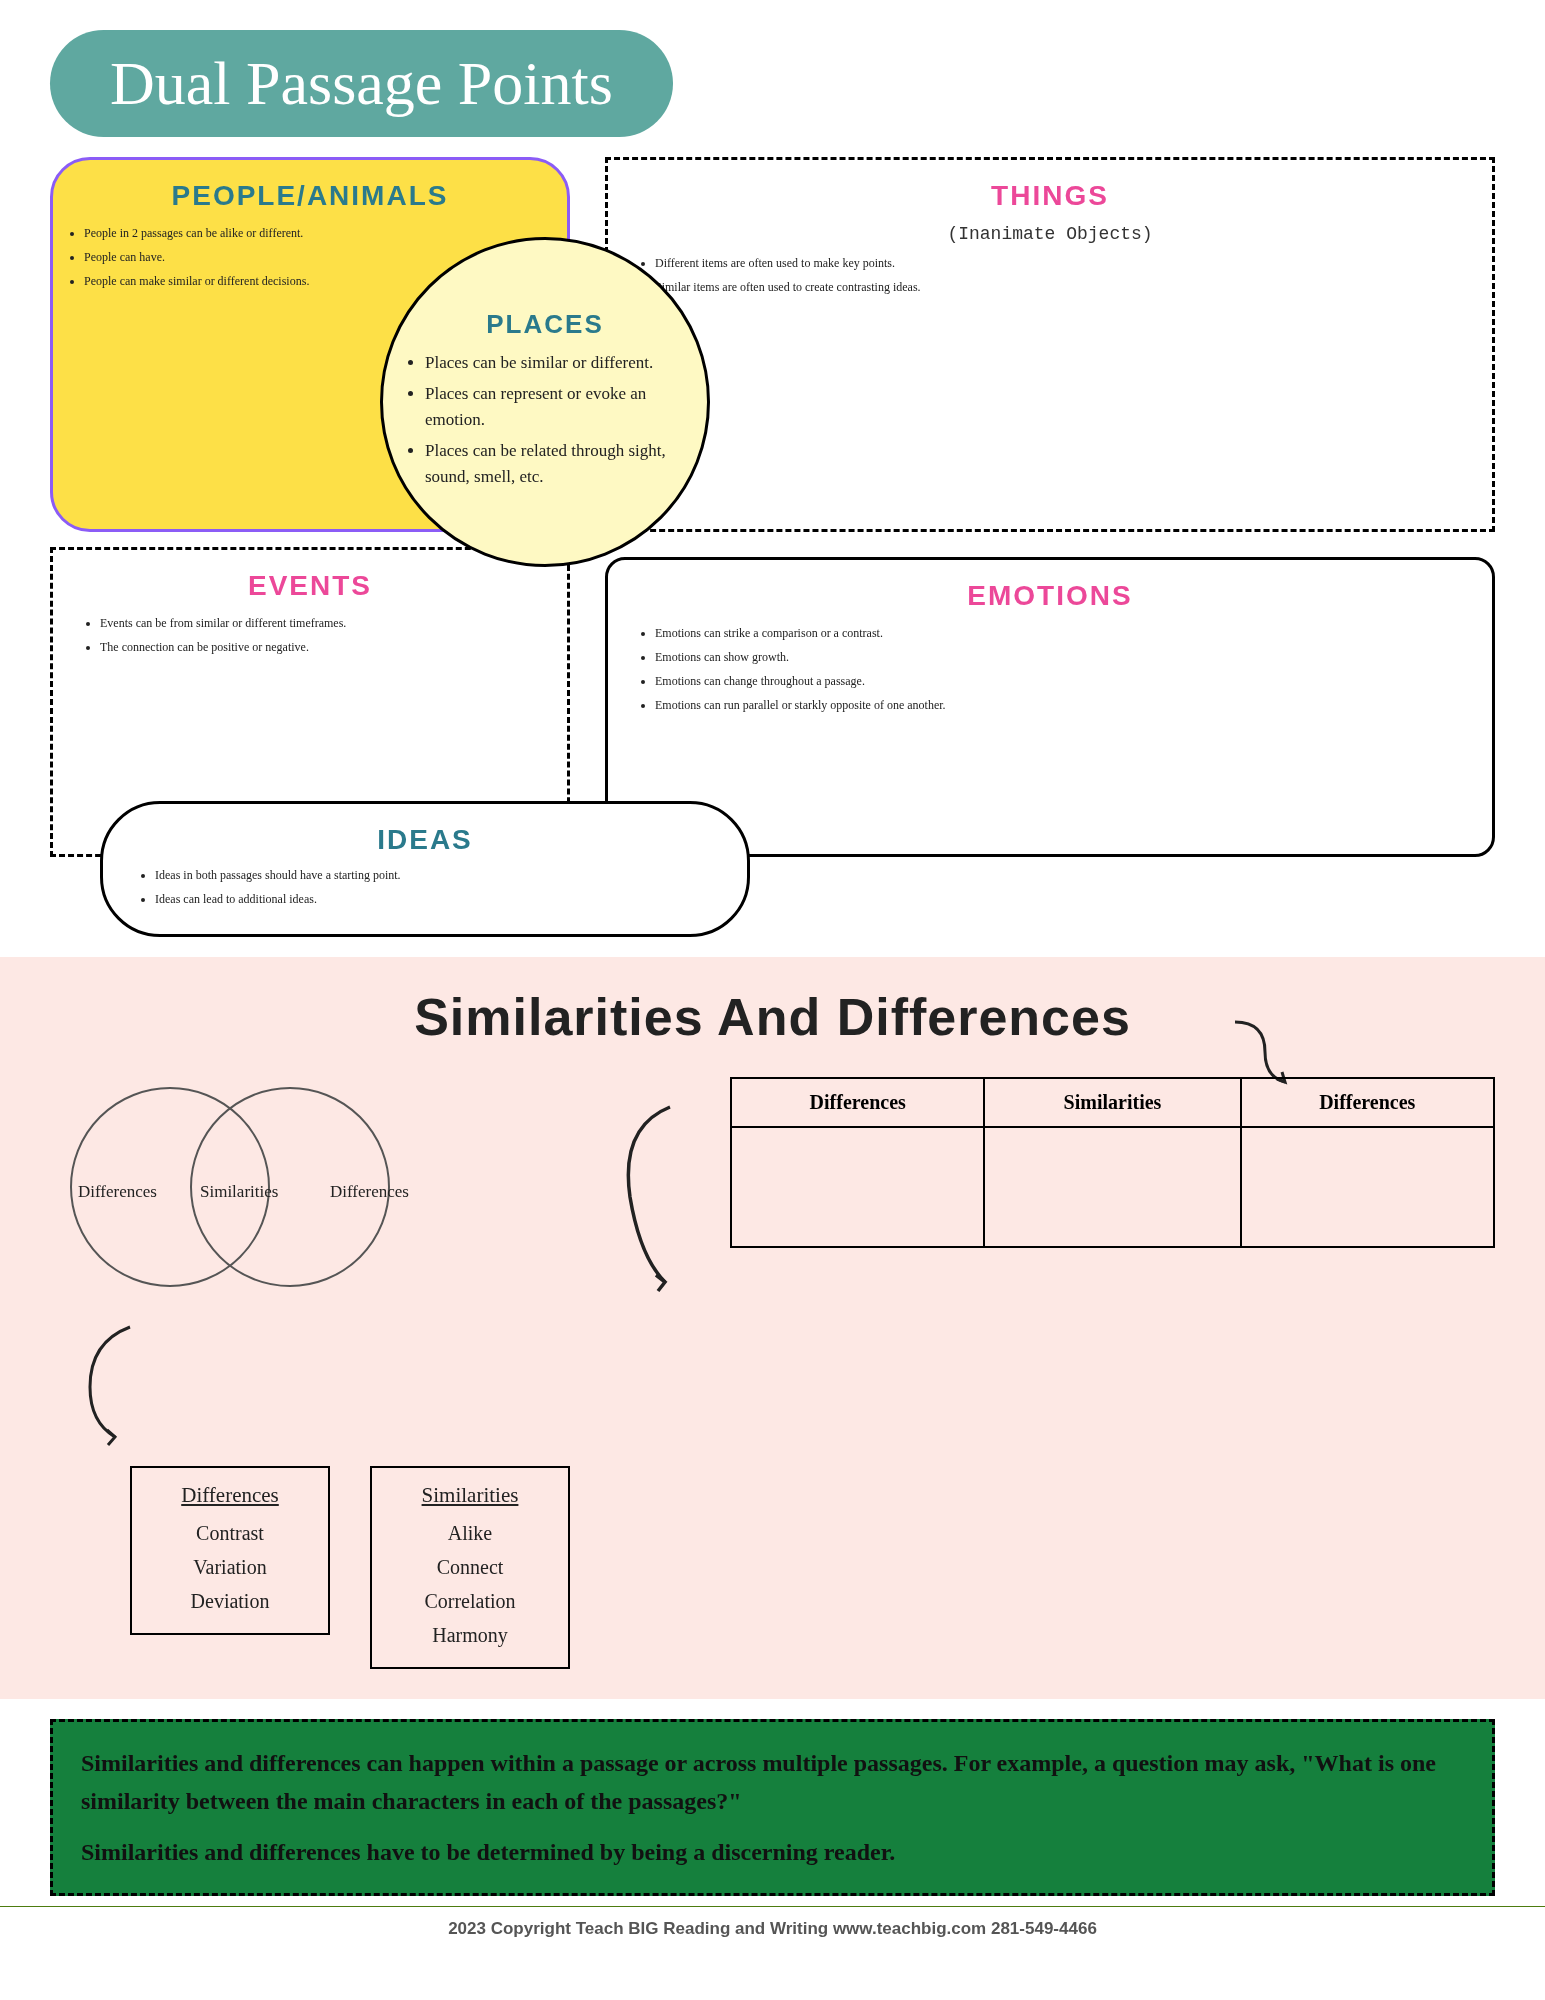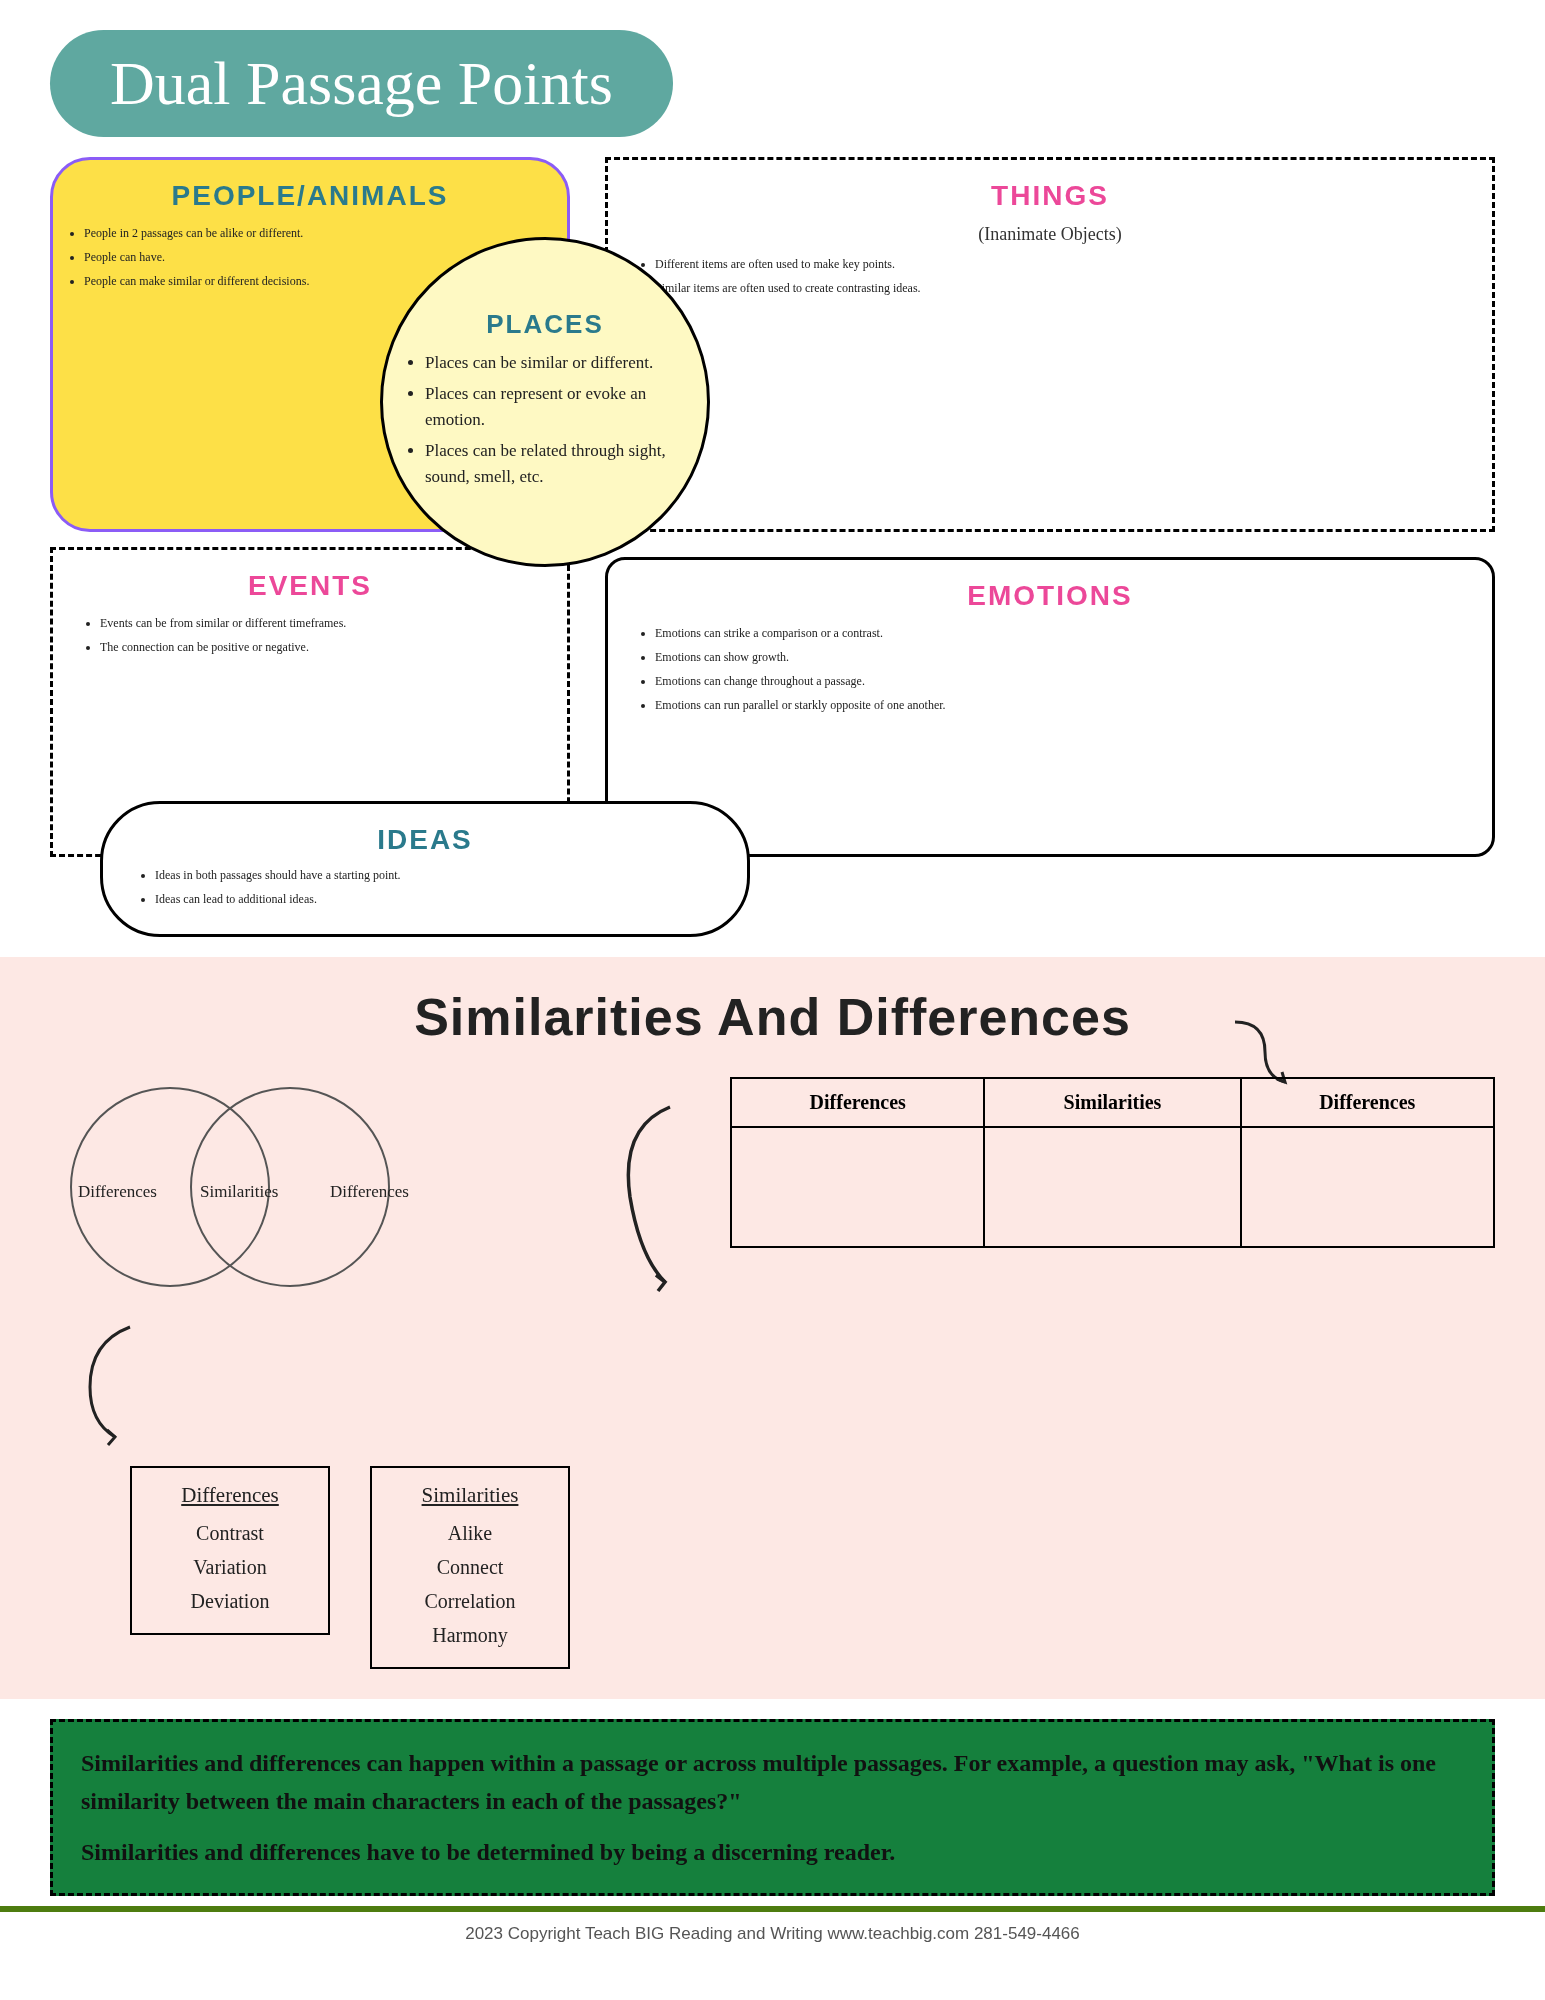--- a/index.html
+++ b/index.html
@@ -110,20 +110,21 @@
 
     .section-heading.teal {
       color: #ec4899;
     }
 
     .section-subheading {
       font-size: 18px;
       text-align: center;
       color: #333;
       margin-bottom: 10px;
+      font-family: Liberation Mono, monospace;
     }
 
     ul.content-list {
       list-style: disc;
       padding-left: 22px;
       font-size: 12px;
       line-height: 1.5;
       color: #222;
     }
 
@@ -312,21 +313,22 @@
       font-weight: bold;
     }
 
     
     .footer {
       text-align: center;
       font-size: 17px;
       color: #555;
       padding: 12px;
       font-family: Arial, sans-serif;
-      border-top: 6px solid #4d7c0f;
+      border-top: 1px solid #4d7c0f;
+      font-weight: bold;
     }
 
   </style>
 </head>
 <body>
 
 <div class="top-section">
 
   
   <div class="title-banner">

